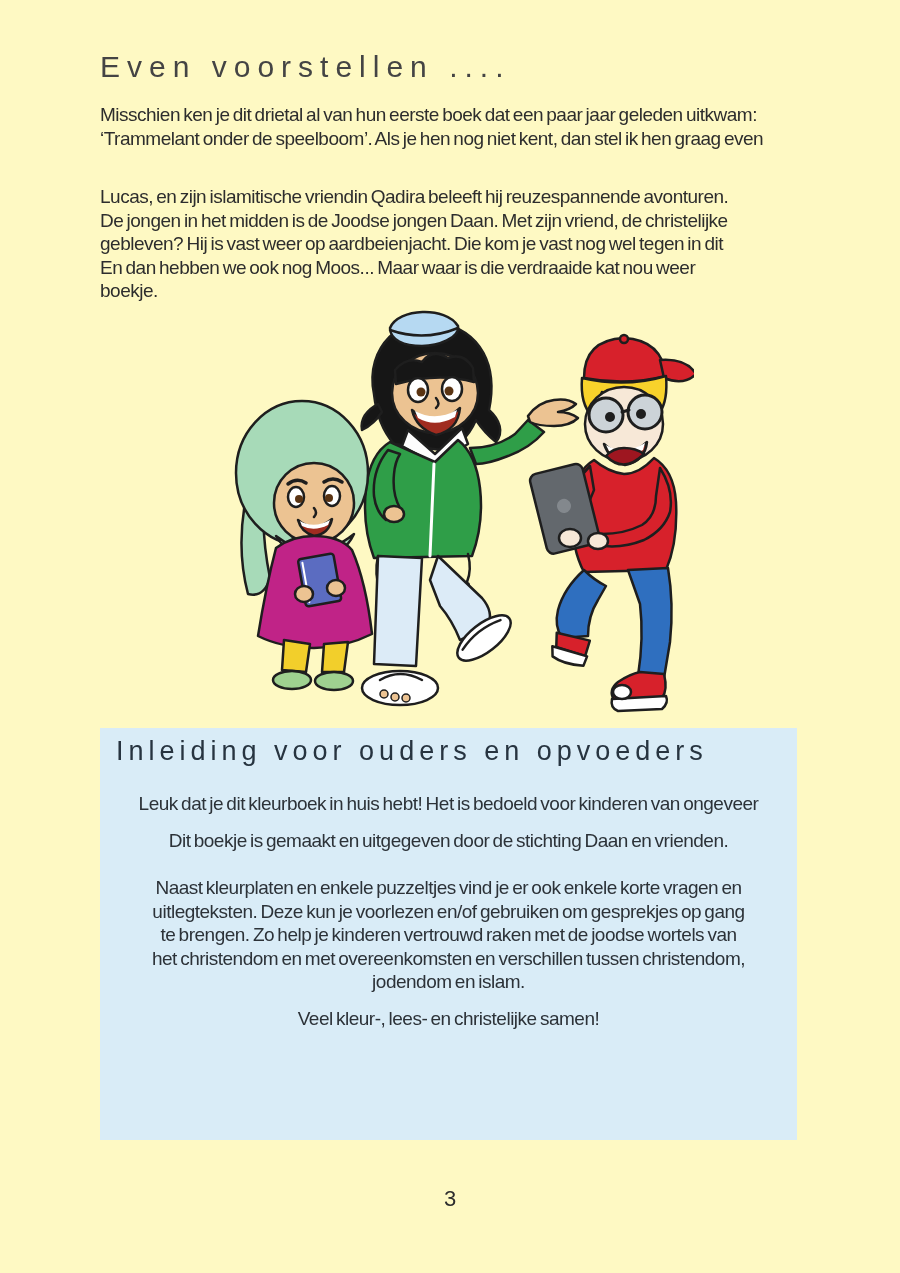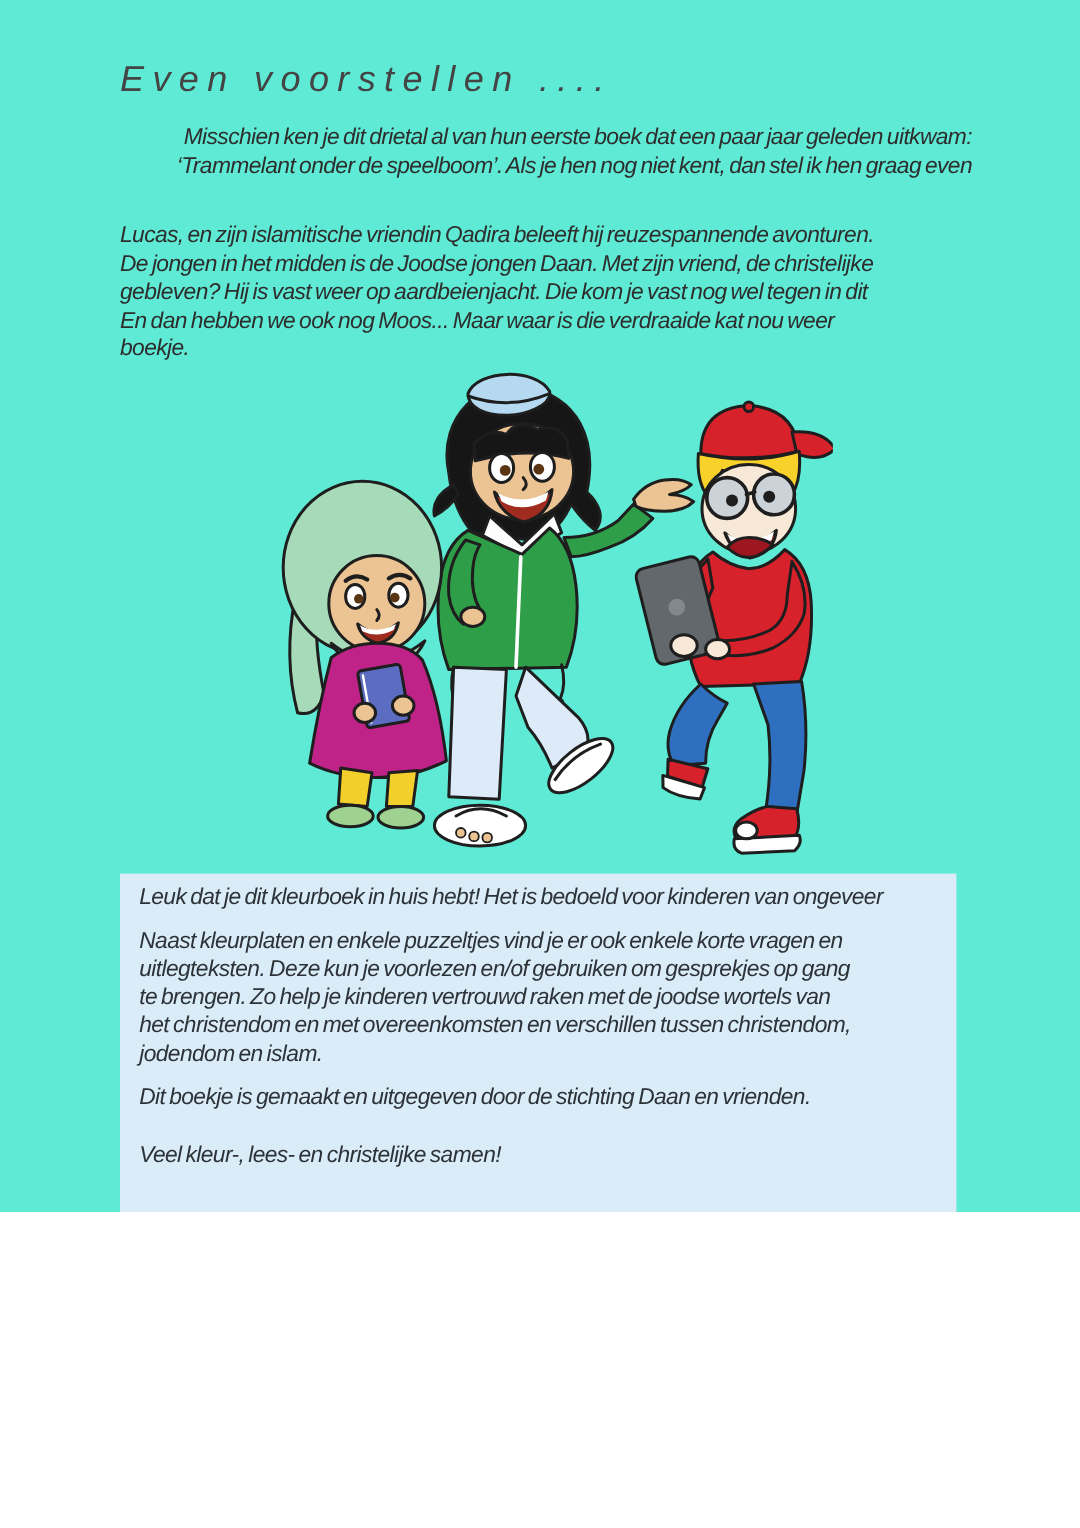--- a/index.html
+++ b/index.html
@@ -1,48 +1,47 @@
 <!DOCTYPE html>
 <html><head>
 <meta charset="utf-8">
 <style>
   html,body{margin:0;padding:0;background:#ffffff;}
   .page{
     position:relative;
-    width:900px;height:1010px;
-    background:#5eead4;
+    width:900px;height:1273px;
+    background:#fef9c3;
     font-family:"Liberation Sans",sans-serif;
     overflow:hidden;
-    font-style:italic;
   }
   .title{
     position:absolute;left:100px;top:50px;margin:0;
     font-size:30px;font-weight:400;letter-spacing:7px;
     color:#444444;
   }
   .para{position:absolute;color:#2d2d2d;}
   .line{
     display:block;white-space:nowrap;
     font-size:19px;line-height:23.5px;
     letter-spacing:-0.5px;word-spacing:-1.5px;
     color:#2d2d2d;
   }
-  .p-intro1{left:100px;top:103px;width:710px;text-align:right;}
+  .p-intro1{left:100px;top:103px;width:710px;}
   .p-intro2{left:100px;top:185px;width:710px;}
   .illustration{position:absolute;left:232px;top:298px;width:462px;height:422px;}
   .inleiding-box{
     position:absolute;left:100px;top:728px;width:697px;height:412px;
     background:#d9ecf7;box-sizing:border-box;padding:8px 16px 0 16px;
   }
   .box-heading{
     margin:0 0 25px 0;
     font-size:27px;font-weight:400;letter-spacing:5px;
     color:#273440;
   }
-  .bpara{margin:0 0 13px 0;}
+  .bpara{margin:0 0 13px 0;text-align:center;}
   .bpara.gap-large{margin-bottom:24px;}
   .inleiding-box .line{color:#2c3238;}
   .page-number{
     position:absolute;left:0;right:0;top:1186px;
     text-align:center;font-size:22px;color:#2d2d2d;
   }
   svg .outline{stroke:#1e1e1e;stroke-width:2.5;stroke-linejoin:round;stroke-linecap:round;}
 </style>
 </head>
 <body>
@@ -162,35 +161,36 @@
           <path d="M320,352 L356,356 L354,366 Q334,368 322,362 Z" fill="#ffffff"></path>
         </g>
         <path d="M432,376 Q436,392 430,400 L382,402 Q376,392 386,384 Q398,376 408,374 Z" fill="#d7212b"></path>
         <path d="M434,398 L380,401 Q378,410 386,413 L430,411 Q437,405 434,398 Z" fill="#ffffff"></path>
         <ellipse cx="390" cy="394" rx="9" ry="7" fill="#ffffff"></ellipse>
       </g>
     </svg>
   </div>
 
   <section class="inleiding-box">
+    <h2 class="box-heading">Inleiding voor ouders en opvoeders</h2>
 
     <div class="bpara">
       <span class="line">Leuk dat je dit kleurboek in huis hebt! Het is bedoeld voor kinderen van ongeveer</span>
+    </div>
+
+    <div class="bpara gap-large">
+      <span class="line">Dit boekje is gemaakt en uitgegeven door de stichting Daan en vrienden.</span>
     </div>
 
     <div class="bpara">
       <span class="line">Naast kleurplaten en enkele puzzeltjes vind je er ook enkele korte vragen en</span>
       <span class="line">uitlegteksten. Deze kun je voorlezen en/of gebruiken om gesprekjes op gang</span>
       <span class="line">te brengen. Zo help je kinderen vertrouwd raken met de joodse wortels van</span>
       <span class="line">het christendom en met overeenkomsten en verschillen tussen christendom,</span>
       <span class="line">jodendom en islam.</span>
-    </div>
-
-    <div class="bpara gap-large">
-      <span class="line">Dit boekje is gemaakt en uitgegeven door de stichting Daan en vrienden.</span>
     </div>
 
     <div class="bpara">
       <span class="line">Veel kleur-, lees- en christelijke samen!</span>
     </div>
   </section>
 
   <div class="page-number">3</div>
 
 </div>

